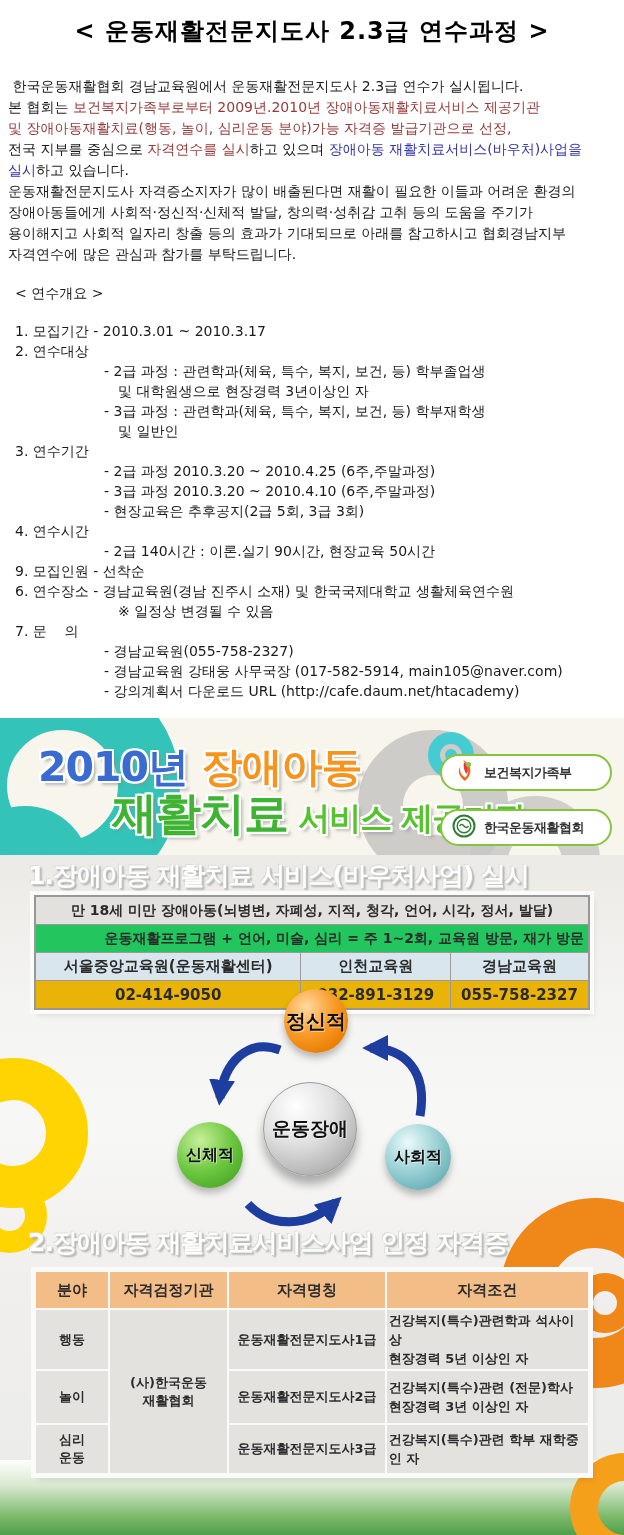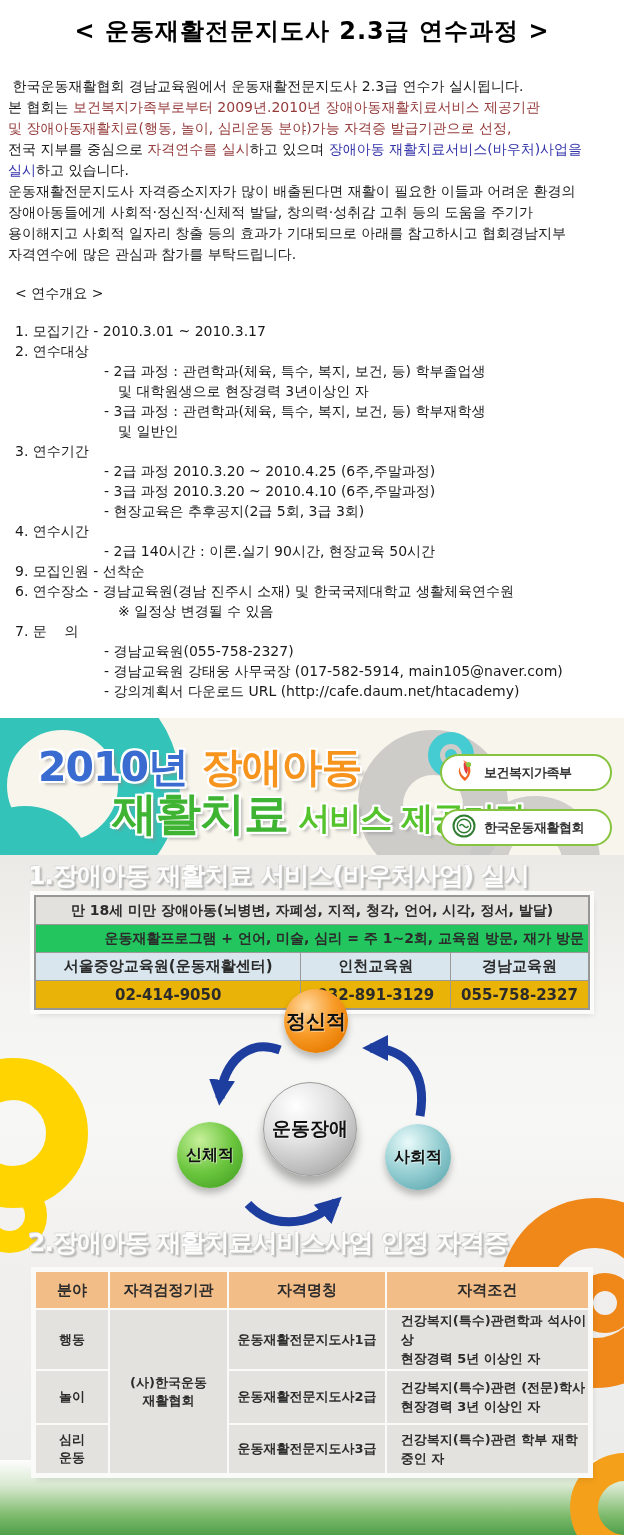--- a/index.html
+++ b/index.html
@@ -67,21 +67,21 @@
   .t1 .rga td{background:#e2e1dd;}
   .t1 .rgb td{background:#22c55e;text-align:right;}
   .t1 .rb1 td{background:#d9e6ed;font-size:15px;}
   .t1 .rb2 td{background:#eab308;font-size:15px;}
 
   .t2{position:absolute;left:34px;top:552px;width:556px;background:#701a75;border:1px solid #d0d0cc;
     box-shadow:0 0 0 3px #fafaf8,3px 5px 6px rgba(0,0,0,.1);}
   .t2 td,.t2 th{border:2px solid #fafaf8;font-weight:bold;color:#2b2b2b;white-space:pre-line;}
   .t2 th{background:#f3bd88;height:34px;font-size:15px;}
   .t2 td{background:#e3e2de;font-size:13px;text-align:center;}
-  .t2 .cond{text-align:left;padding-left:14px;line-height:19px;}
+  .t2 .cond{text-align:left;padding-left:2px;line-height:19px;}
   .t2 .rr1 td{height:52px;} .t2 .rr2 td{height:50px;} .t2 .rr3 td{height:46px;}
 
   .sphere{position:absolute;border-radius:50%;display:flex;align-items:center;justify-content:center;
     font-weight:bold;color:#111;text-shadow:1px 1px 0 rgba(255,255,255,.5);}
   .sp-top{left:276px;top:271px;width:64px;height:64px;font-size:20px;
     background:radial-gradient(circle at 35% 28%,#ffd9a0,#f89b28 45%,#e87c00 80%,#c96a00);box-shadow:0 5px 7px rgba(0,0,0,.25);margin-left:8px;}
   .sp-center{left:263px;top:364px;width:94px;height:94px;font-size:19px;border:1px solid #9b9b9b;box-sizing:border-box;
     background:radial-gradient(circle at 35% 25%,#ffffff,#e2e2e2 40%,#b0b0b0 80%,#8a8a8a);box-shadow:0 8px 10px rgba(0,0,0,.3);}
   .sp-left{left:177px;top:404px;width:66px;height:66px;font-size:16px;
     background:radial-gradient(circle at 35% 28%,#c7f09a,#6cc63f 50%,#46a424 88%);box-shadow:0 5px 7px rgba(0,0,0,.25);}

